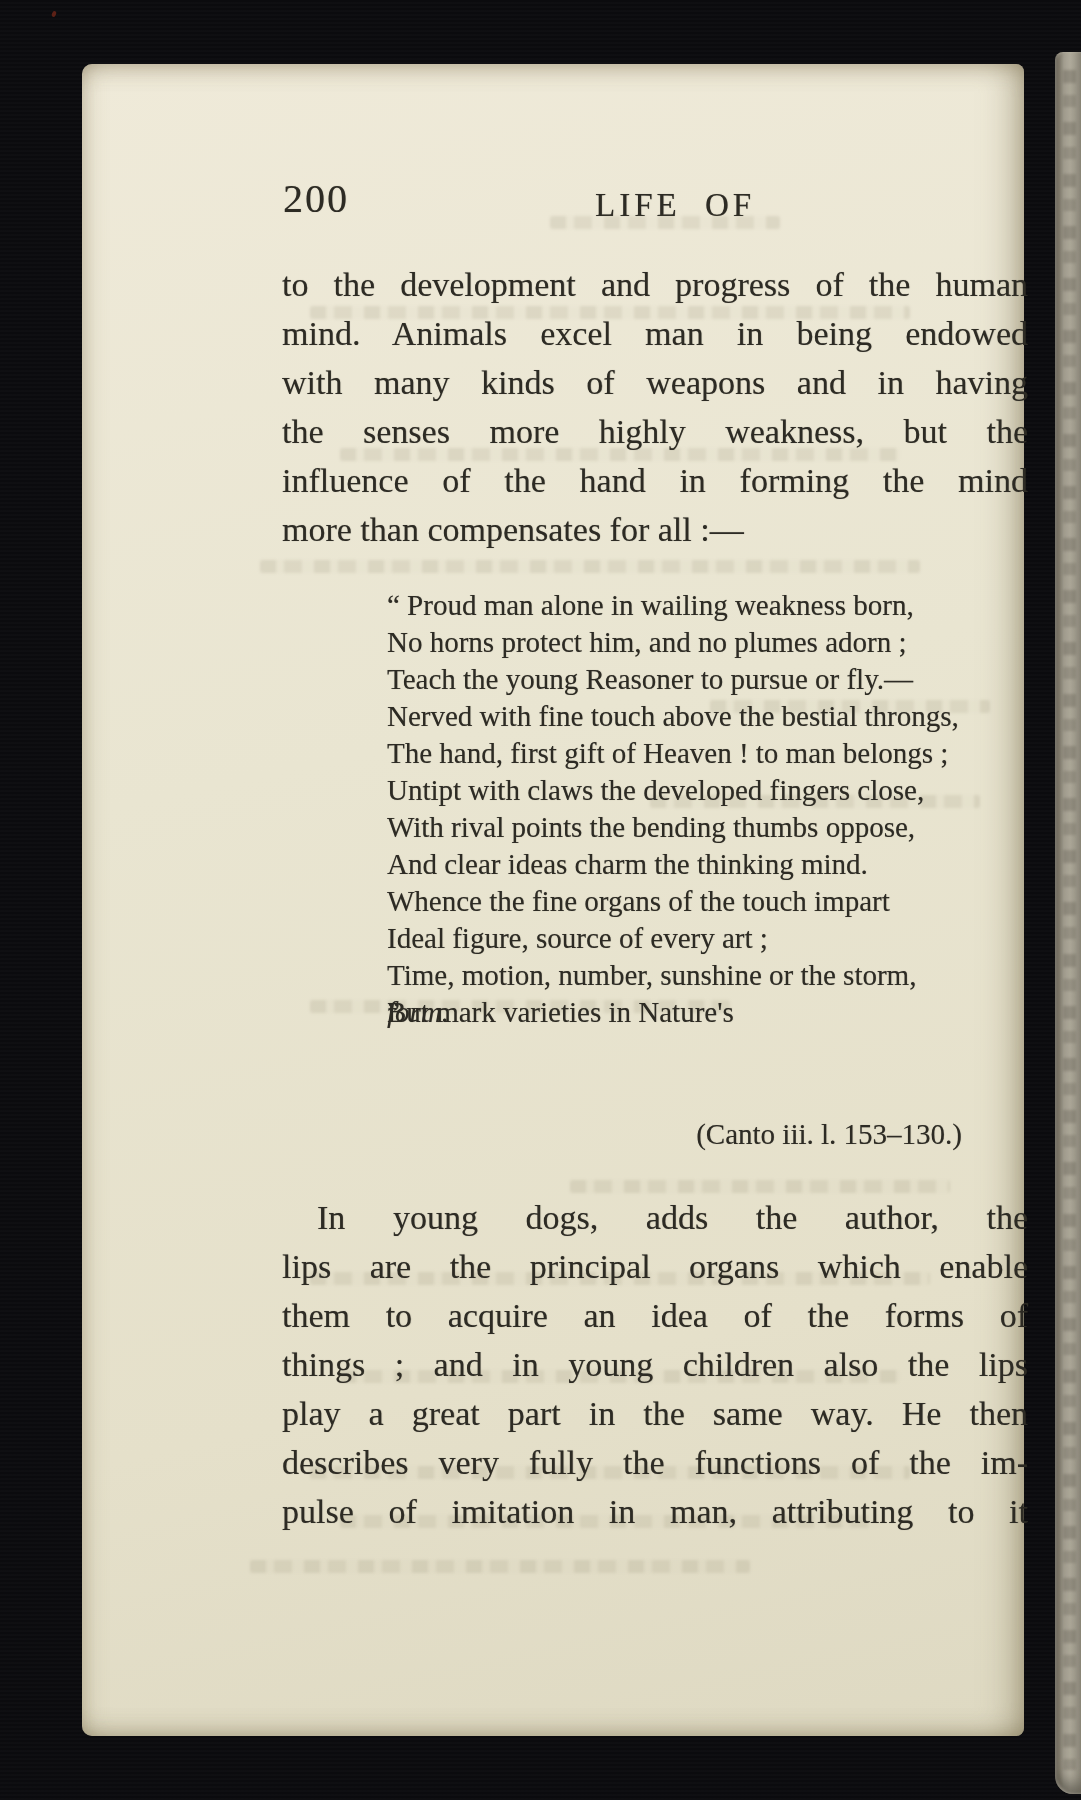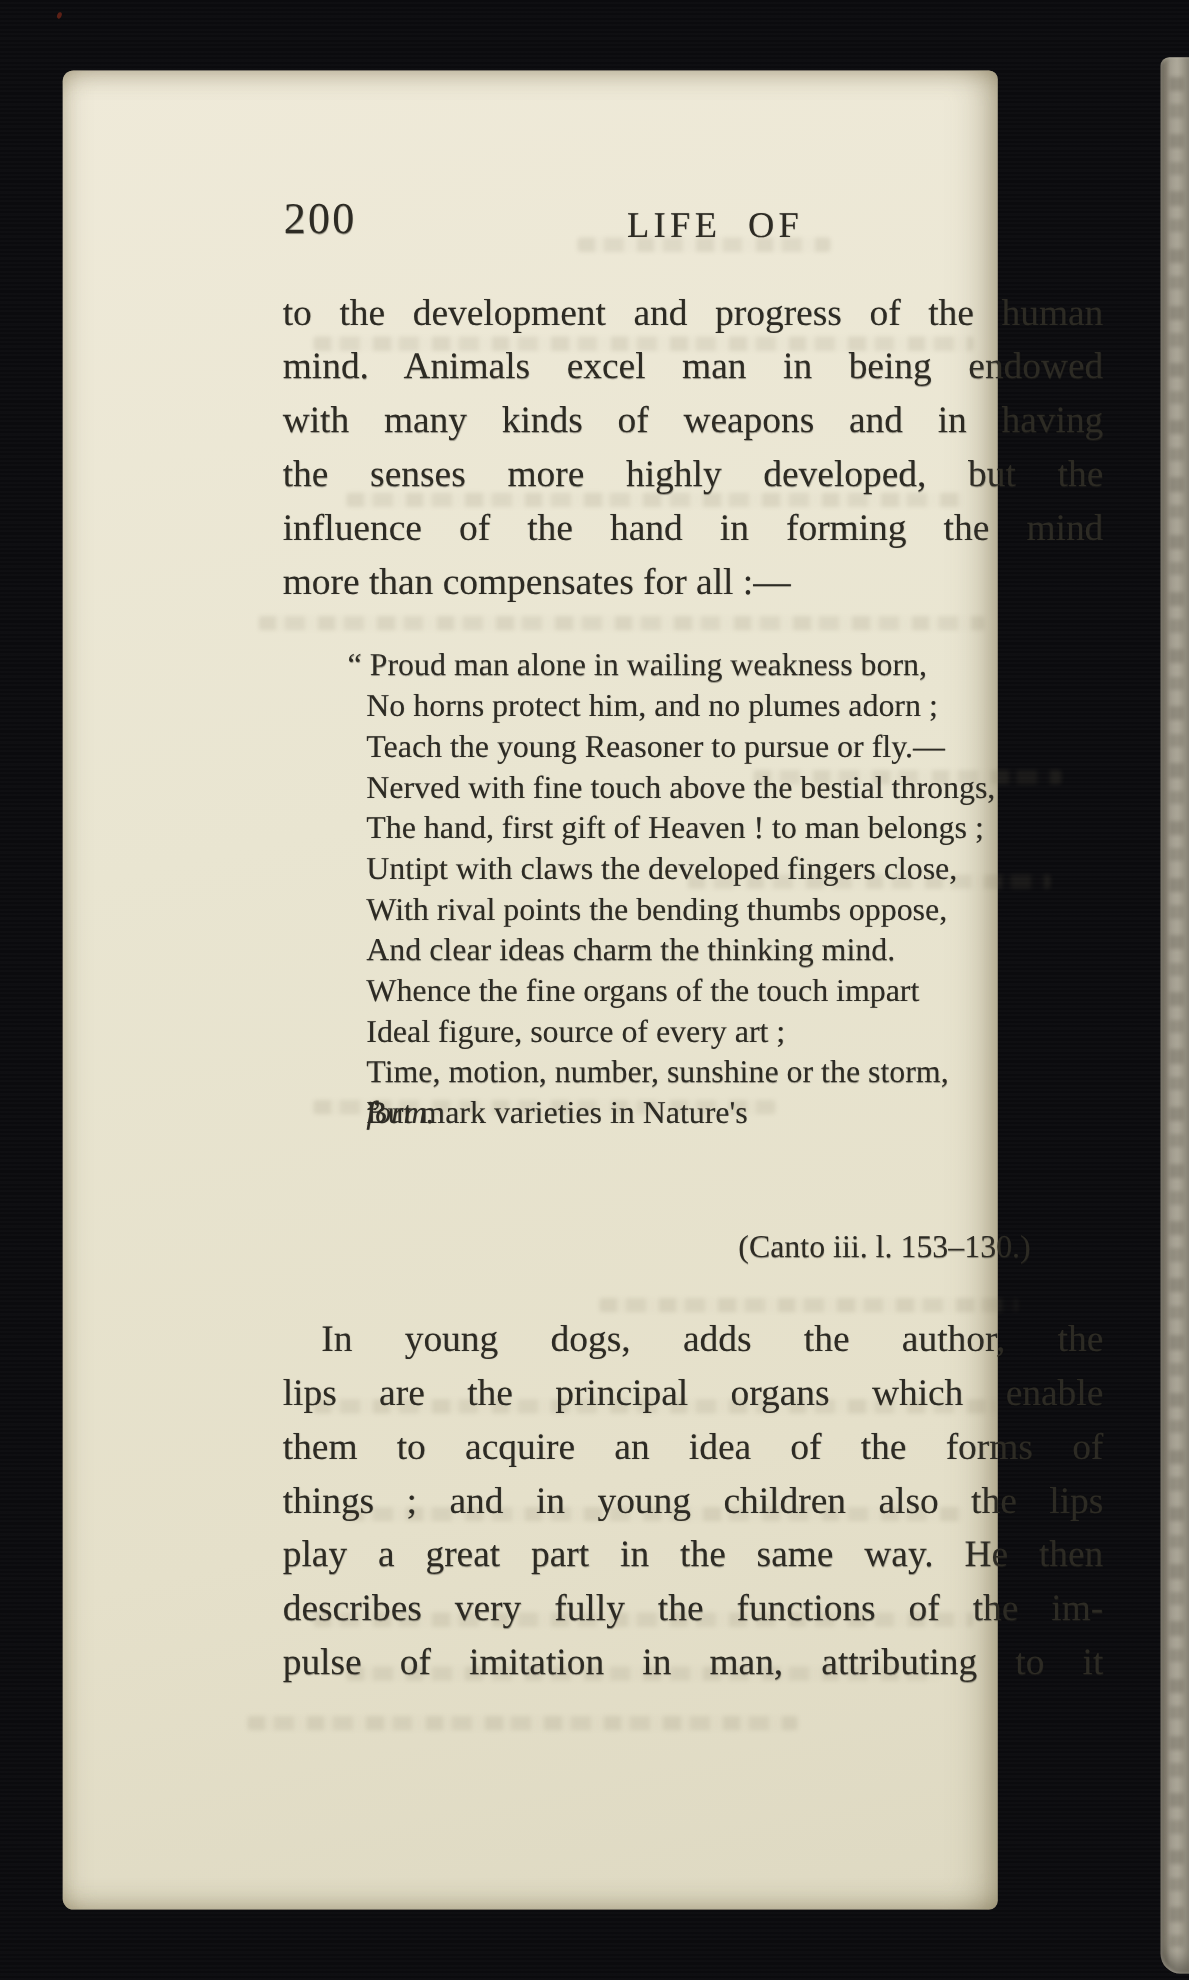--- a/index.html
+++ b/index.html
@@ -8,21 +8,21 @@
     background:
       repeating-linear-gradient(0deg, rgba(255,255,255,0.015) 0 2px, rgba(0,0,0,0.02) 2px 4px),
       #0b0b0e;
     overflow:hidden;position:relative;
     font-family:"Liberation Serif","DejaVu Serif",serif;
   }
   .stage{position:absolute;inset:0;}
 
   
   .page{
-    position:absolute;left:57px;top:64px;width:850px;height:1672px;
+    position:absolute;left:82px;top:64px;width:942px;height:1672px;
     background:linear-gradient(168deg,#efead9 0%,#e9e5d1 40%,#e5e0ca 75%,#ded9c2 100%);
     border-radius:10px 8px 8px 10px;
     box-shadow:
       inset 0 14px 24px -14px rgba(120,105,70,.45),
       inset -22px 0 36px -16px rgba(108,96,64,.55),
       inset 0 -16px 26px -16px rgba(110,98,65,.40),
       inset 16px 0 26px -16px rgba(120,108,75,.35);
     color:#2d2b24;
   }
   .page *{position:absolute;}
@@ -42,21 +42,21 @@
         text-shadow:0.3px 0.3px 0.8px rgba(45,43,36,.45);}
   .para1{top:196px;height:294px;}
   .para2{top:1129px;height:343px;}
   .para > div{position:static;}
   .jline{text-align:justify;text-align-last:justify;white-space:normal;}
   .plainline{text-align:left;}
   .indent1{text-indent:35px;}
 
   .poem{left:276px;top:523px;width:700px;font-size:29px;line-height:37px;
         text-shadow:0.25px 0.25px 0.7px rgba(45,43,36,.45);}
-  .poem > div{position:static;white-space:nowrap;}
+  .poem > div{position:static;white-space:nowrap;margin-left:29px;}
   .hang{margin-left:-17px;}
   .ital{font-style:italic;}
 
   .citation{
     left:276px;top:1052px;width:604px;text-align:right;
     font-size:29px;line-height:37px;white-space:nowrap;
     text-shadow:0.25px 0.25px 0.7px rgba(45,43,36,.45);
   }
 
   
@@ -108,21 +108,21 @@
     <div class="ghost" style="left:228px;top:1208px;width:620px;"></div>
     <div class="ghost" style="left:258px;top:1306px;width:560px;"></div>
     <div class="ghost" style="left:228px;top:1402px;width:600px;"></div>
     <div class="ghost" style="left:258px;top:1451px;width:540px;"></div>
     <div class="ghost" style="left:168px;top:1496px;width:500px;"></div>
 
     <div class="para para1">
       <div class="jline">to the development and progress of the human</div>
       <div class="jline">mind.  Animals excel man in being endowed</div>
       <div class="jline">with many kinds of weapons and in having</div>
-      <div class="jline">the senses more highly developed, but the</div>
+      <div class="jline">the senses more highly weakness, but the</div>
       <div class="jline">influence of the hand in forming the mind</div>
       <div class="plainline">more than compensates for all :—</div>
     </div>
 
     <div class="poem">
       <div class="hang">“ Proud man alone in wailing weakness born,</div>
       <div>No horns protect him, and no plumes adorn ;</div>
       <div>Teach the young Reasoner to pursue or fly.—</div>
       <div>Nerved with fine touch above the bestial throngs,</div>
       <div>The hand, first gift of Heaven ! to man belongs ;</div>

